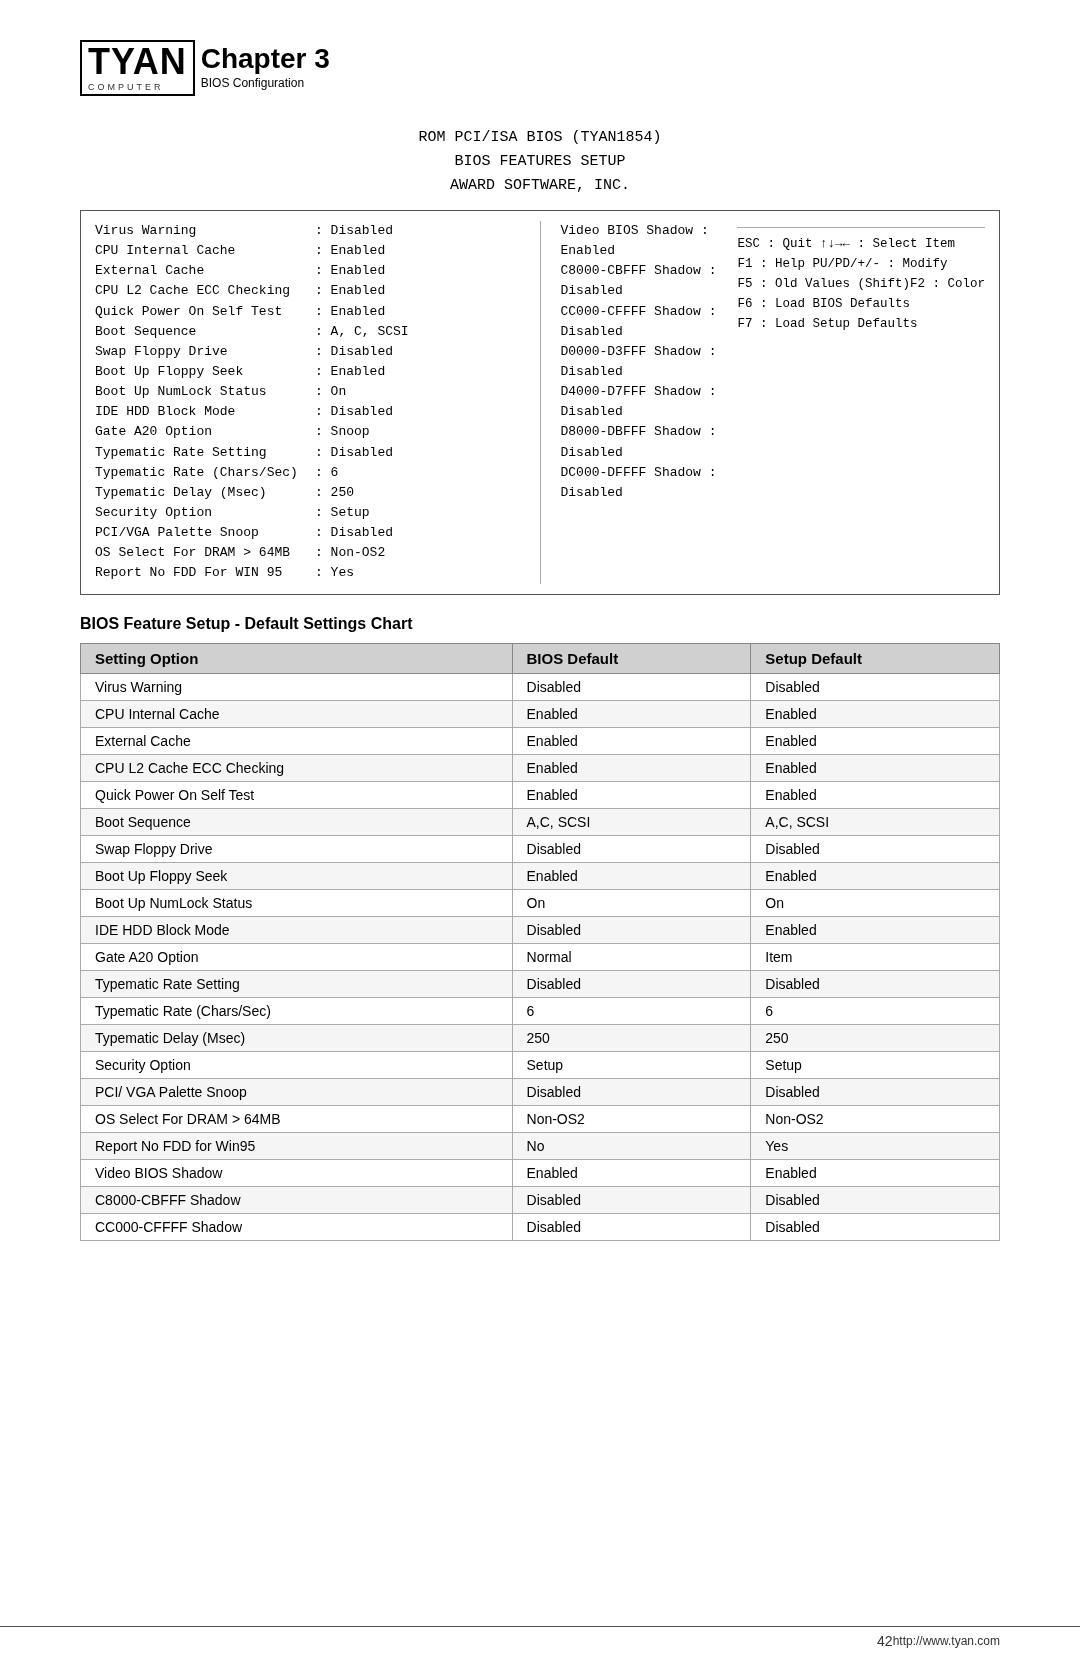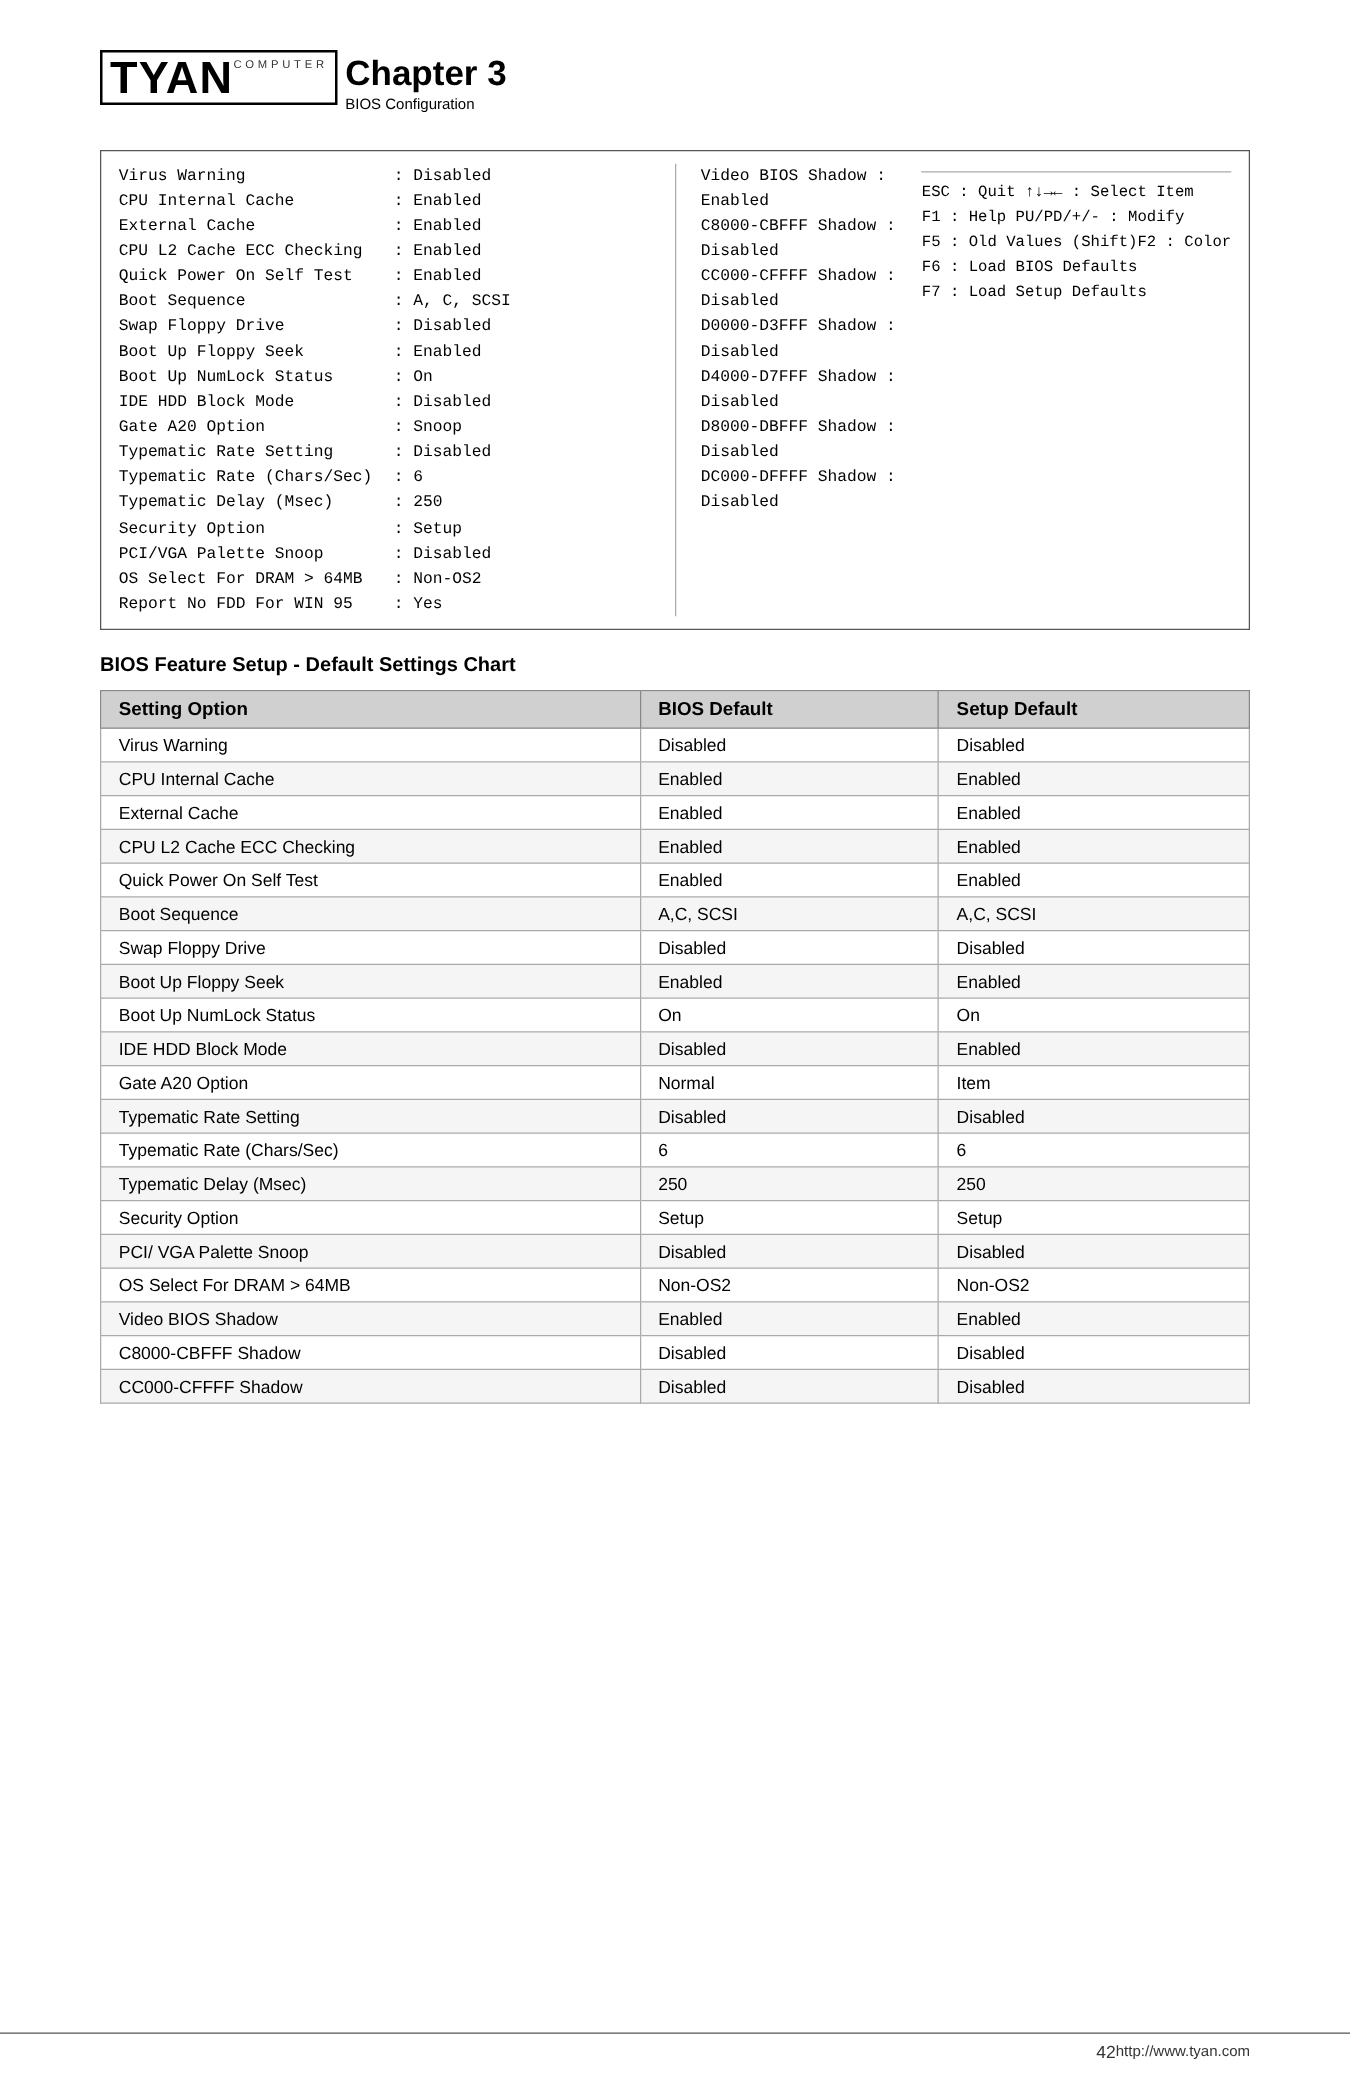--- a/index.html
+++ b/index.html
@@ -190,21 +190,21 @@
     .logo-wrapper {
       display: flex;
       align-items: flex-start;
       border: 2px solid #000;
       padding: 2px 6px;
       margin-right: 2px;
     }
 
     .logo-block {
       display: inline-flex;
-      flex-direction: row;
+      flex-direction: column;
       align-items: flex-start;
     }
   </style>
 </head>
 <body>
 
 <div class="page-container">
 
   <div class="header">
     <div class="logo-wrapper">
@@ -212,20 +212,25 @@
         <div class="tyan-logo">TYAN</div>
         <div class="logo-computer-text">COMPUTER</div>
       </div>
     </div>
     <div class="chapter-info">
       <div class="chapter-title">Chapter 3</div>
       <div class="chapter-subtitle">BIOS Configuration</div>
     </div>
   </div>
 
+  <div class="bios-screen-title">
+    <div>ROM PCI/ISA BIOS (TYAN1854)</div>
+    <div>BIOS FEATURES SETUP</div>
+    <div>AWARD SOFTWARE, INC.</div>
+  </div>
 
   <div class="bios-box">
     <div class="bios-left" id="bios-left-panel">
         <div class="bios-row">
           <span class="bios-label">Virus Warning</span>
           <span class="bios-value">: Disabled</span>
         </div>
         <div class="bios-row">
           <span class="bios-label">CPU Internal Cache</span>
           <span class="bios-value">: Enabled</span>
@@ -405,20 +410,25 @@
           <td>PCI/ VGA Palette Snoop</td>
           <td>Disabled</td>
           <td>Disabled</td>
         </tr>
         <tr>
           <td>OS Select For DRAM &gt; 64MB</td>
           <td>Non-OS2</td>
           <td>Non-OS2</td>
         </tr>
         <tr>
+          <td>Report No FDD for Win95</td>
+          <td>No</td>
+          <td>Yes</td>
+        </tr>
+        <tr>
           <td>Video BIOS Shadow</td>
           <td>Enabled</td>
           <td>Enabled</td>
         </tr>
         <tr>
           <td>C8000-CBFFF Shadow</td>
           <td>Disabled</td>
           <td>Disabled</td>
         </tr>
         <tr>

